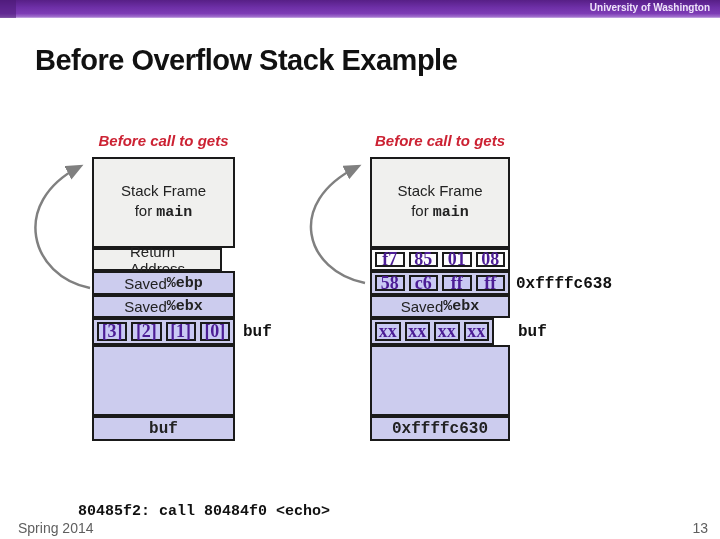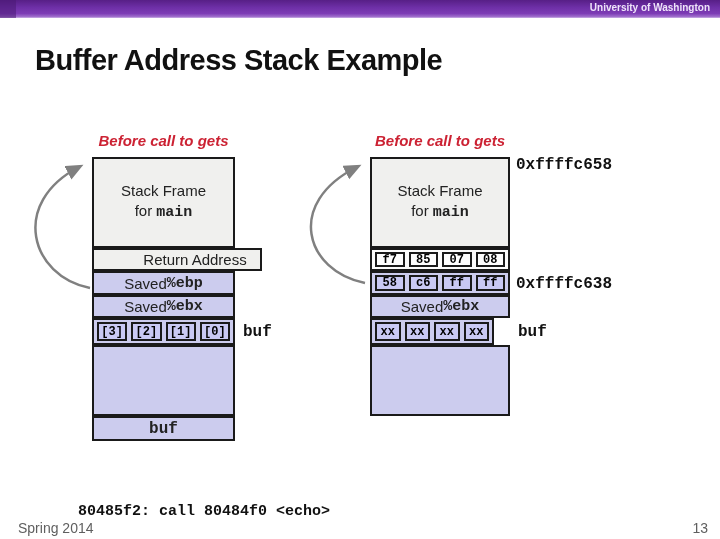--- a/index.html
+++ b/index.html
@@ -25,22 +25,22 @@
   .fill-gray{background:#f0f0ee;}
   .fill-lav{background:#ccccee;}
   .fill-white{background:#fbfbfb;}
 
   .frame-text{padding-top:22px;text-align:center;font-size:15px;line-height:20px;color:#222;}
 
   .row{display:flex;align-items:center;justify-content:center;font-size:15px;color:#222;}
 
   .cellrow{display:flex;align-items:stretch;gap:4px;padding:2px 3px;}
   .cell{flex:1;border:2px solid #1a1a1a;display:flex;align-items:center;justify-content:center;
-        font-family:Liberation Mono, monospace;font-weight:bold;
-        font-size:12px;color:#000000;background:#c9c9f4;}
+        font-family:Liberation Serif, serif;font-weight:bold;
+        font-size:18px;color:#4c1d95;background:#c9c9f4;}
   .cell.white{background:#fdfdfd;}
 
   .side-label{position:absolute;font-family:"Liberation Mono","DejaVu Sans Mono",monospace;
               font-weight:bold;font-size:16px;color:#111;white-space:nowrap;}
 
   .arrow{position:absolute;}
 
   .code{position:absolute;left:78px;top:452px;font-family:"Liberation Mono","DejaVu Sans Mono",monospace;
         font-weight:bold;font-size:15px;line-height:24px;color:#111;white-space:pre;}
 
@@ -52,41 +52,41 @@
 </head>
 <body>
 
 <div class="slide">
 
   <div class="top-bar">
     <div class="uw-block"></div>
     <div class="brand">University of Washington</div>
   </div>
 
-  <div class="title">Buffer Address Stack Example</div>
+  <div class="title">Before Overflow Stack Example</div>
 
   <div class="caption" style="left:92px;width:143px;">Before call to gets</div>
 
   <svg class="arrow" style="left:5px;top:158px;" width="95" height="140">
     <defs>
       <marker id="ah1" markerWidth="9" markerHeight="9" refX="5" refY="3" orient="auto">
         <path d="M0,0 L7,3 L0,6 Z" fill="#808080"></path>
       </marker>
     </defs>
     <path d="M 85 130 C 25 118, 5 45, 74 9" fill="none" stroke="#808080" stroke-width="2.5" marker-end="url(#ah1)"></path>
   </svg>
 
   <div class="box fill-gray" style="left:92px;top:157px;width:143px;height:91px;">
     <div class="frame-text">
       <span>Stack Frame</span><br>
       <span>for </span><span class="mono">main</span>
     </div>
   </div>
 
-  <div class="row fill-gray" style="left:92px;top:248px;width:170px;height:23px;padding-left:36px;">
+  <div class="row fill-gray" style="left:92px;top:248px;width:130px;height:23px;padding-left:36px;">
     <span>Return Address</span>
   </div>
 
   <div class="row fill-lav" style="left:92px;top:271px;width:143px;height:24px;">
     <span>Saved </span>
       <span class="mono">%ebp</span>
   </div>
 
   <div class="row fill-lav" style="left:92px;top:295px;width:143px;height:23px;">
     <span>Saved </span>
@@ -117,26 +117,25 @@
     </defs>
     <path d="M 82 125 C 22 113, 2 45, 74 9" fill="none" stroke="#808080" stroke-width="2.5" marker-end="url(#ah2)"></path>
   </svg>
 
   <div class="box fill-gray" style="left:370px;top:157px;width:140px;height:91px;">
     <div class="frame-text">
       <span>Stack Frame</span><br>
       <span>for </span><span class="mono">main</span>
     </div>
   </div>
-  <div class="side-label" style="left:516px;top:156px;">0xffffc658</div>
 
   <div class="row cellrow fill-white" style="left:370px;top:248px;width:140px;height:23px;">
     <span class="cell white">f7</span>
     <span class="cell white">85</span>
-    <span class="cell white">07</span>
+    <span class="cell white">01</span>
     <span class="cell white">08</span>
   </div>
 
   <div class="row cellrow fill-lav" style="left:370px;top:271px;width:140px;height:24px;">
     <span class="cell">58</span>
     <span class="cell">c6</span>
     <span class="cell">ff</span>
     <span class="cell">ff</span>
   </div>
   <div class="side-label" style="left:516px;top:275px;">0xffffc638</div>
@@ -149,20 +148,23 @@
   <div class="row cellrow fill-lav" style="left:370px;top:318px;width:124px;height:27px;">
     <span class="cell">xx</span>
     <span class="cell">xx</span>
     <span class="cell">xx</span>
     <span class="cell">xx</span>
   </div>
   <div class="side-label" style="left:518px;top:323px;">buf</div>
 
   <div class="box fill-lav" style="left:370px;top:345px;width:140px;height:71px;"></div>
 
+  <div class="row fill-lav" style="left:370px;top:416px;width:140px;height:25px;font-size:16px;">
+    <span class="mono">0xffffc630</span>
+  </div>
 
   <div class="code">
     <div>80485f2: call 80484f0 &lt;echo&gt;</div>
     
   </div>
 
   <div class="footer left">Spring 2014</div>
   <div class="footer right">13</div>
 
 </div>

